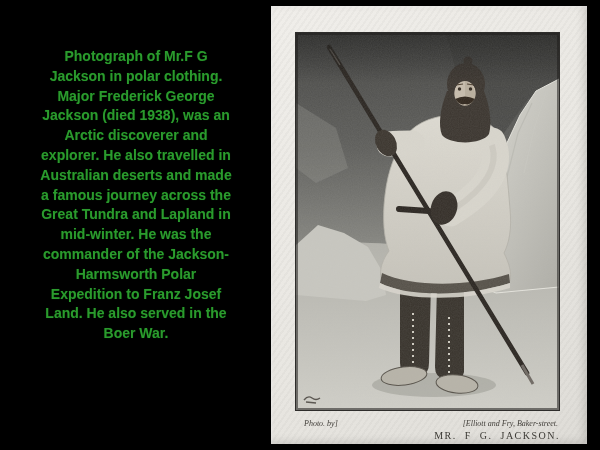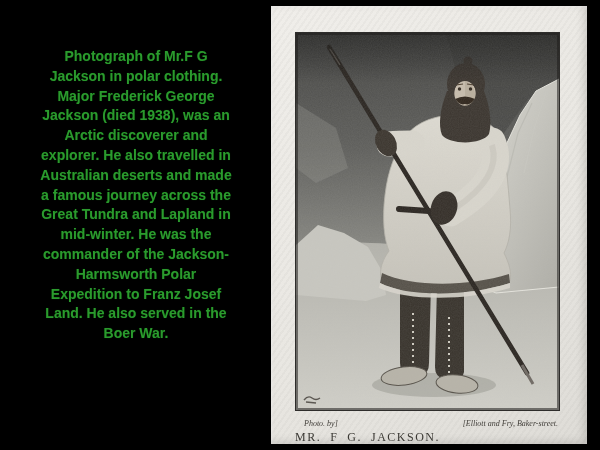--- a/index.html
+++ b/index.html
@@ -29,22 +29,22 @@
   }
   .credit-row{
     position:absolute;left:24px;top:413px;width:265px;
     display:flex;justify-content:space-between;align-items:baseline;
     font-family:"Liberation Serif",serif;font-style:italic;
     font-size:8px;color:#413e39;
   }
   .credit-left{padding-left:9px;}
   .credit-right{padding-right:2px;margin-left:6px;}
   .photo-title{
-    position:absolute;left:24px;top:424px;width:265px;text-align:left;
-    font-family:"Liberation Serif",serif;font-size:12px;letter-spacing:1.5px;
+    position:absolute;left:24px;top:424px;width:265px;text-align:right;
+    font-family:"Liberation Serif",serif;font-size:10px;letter-spacing:1.5px;
     color:#3c3a35;white-space:pre;font-style:normal;
   }
 </style>
 </head>
 <body>
 
 <div class="slide">
 
   <div class="caption-block">Photograph of Mr.F G
 Jackson in polar clothing.

